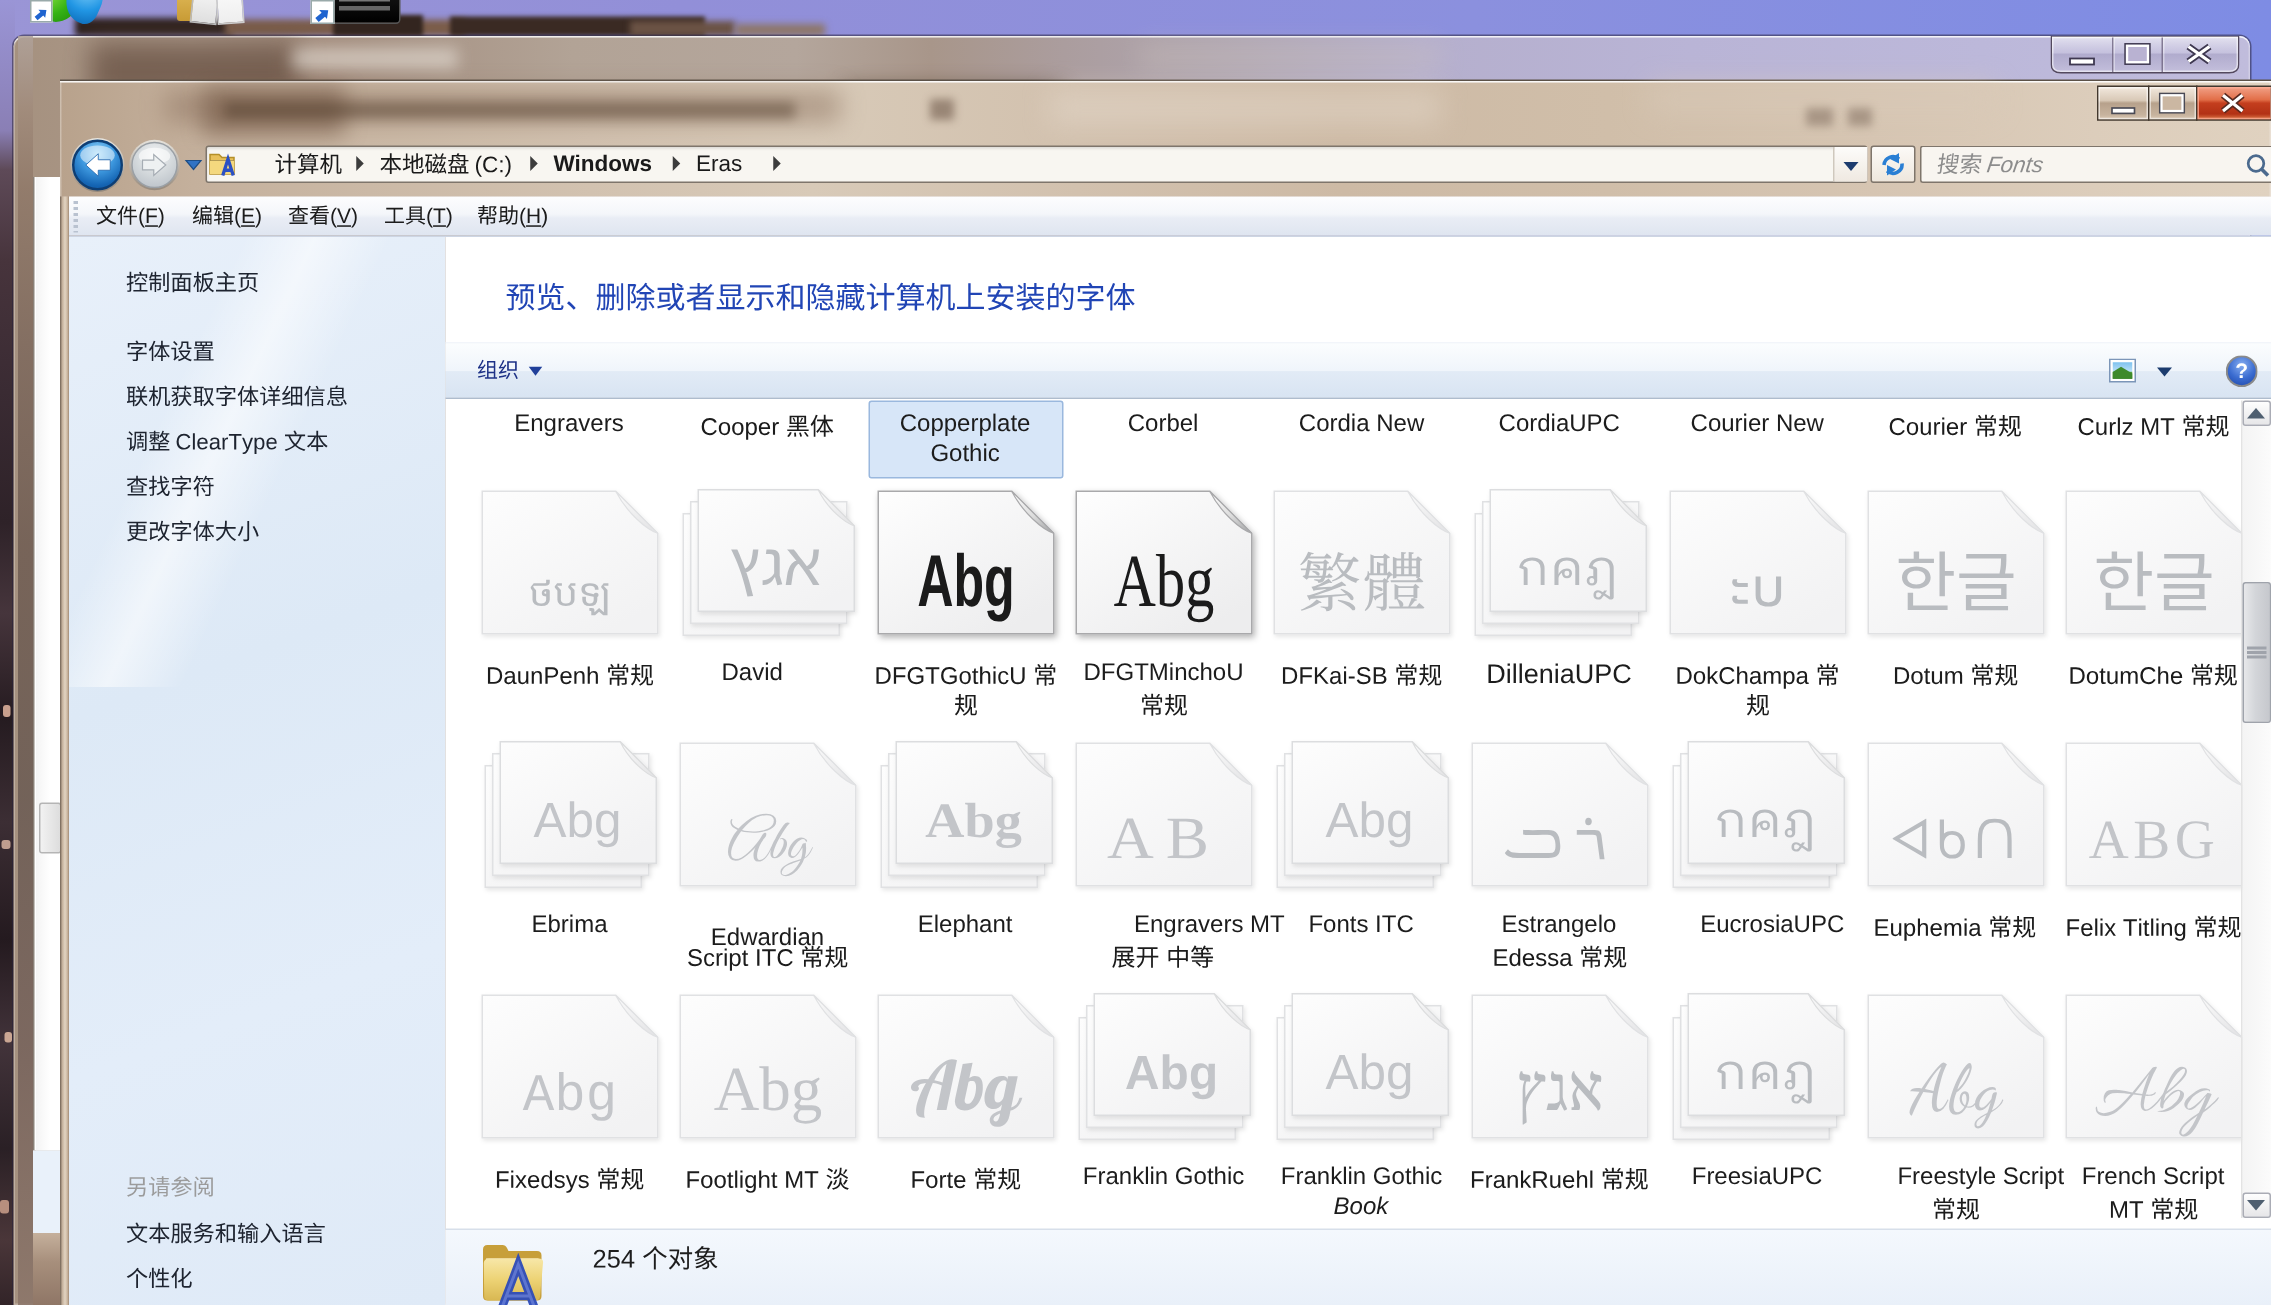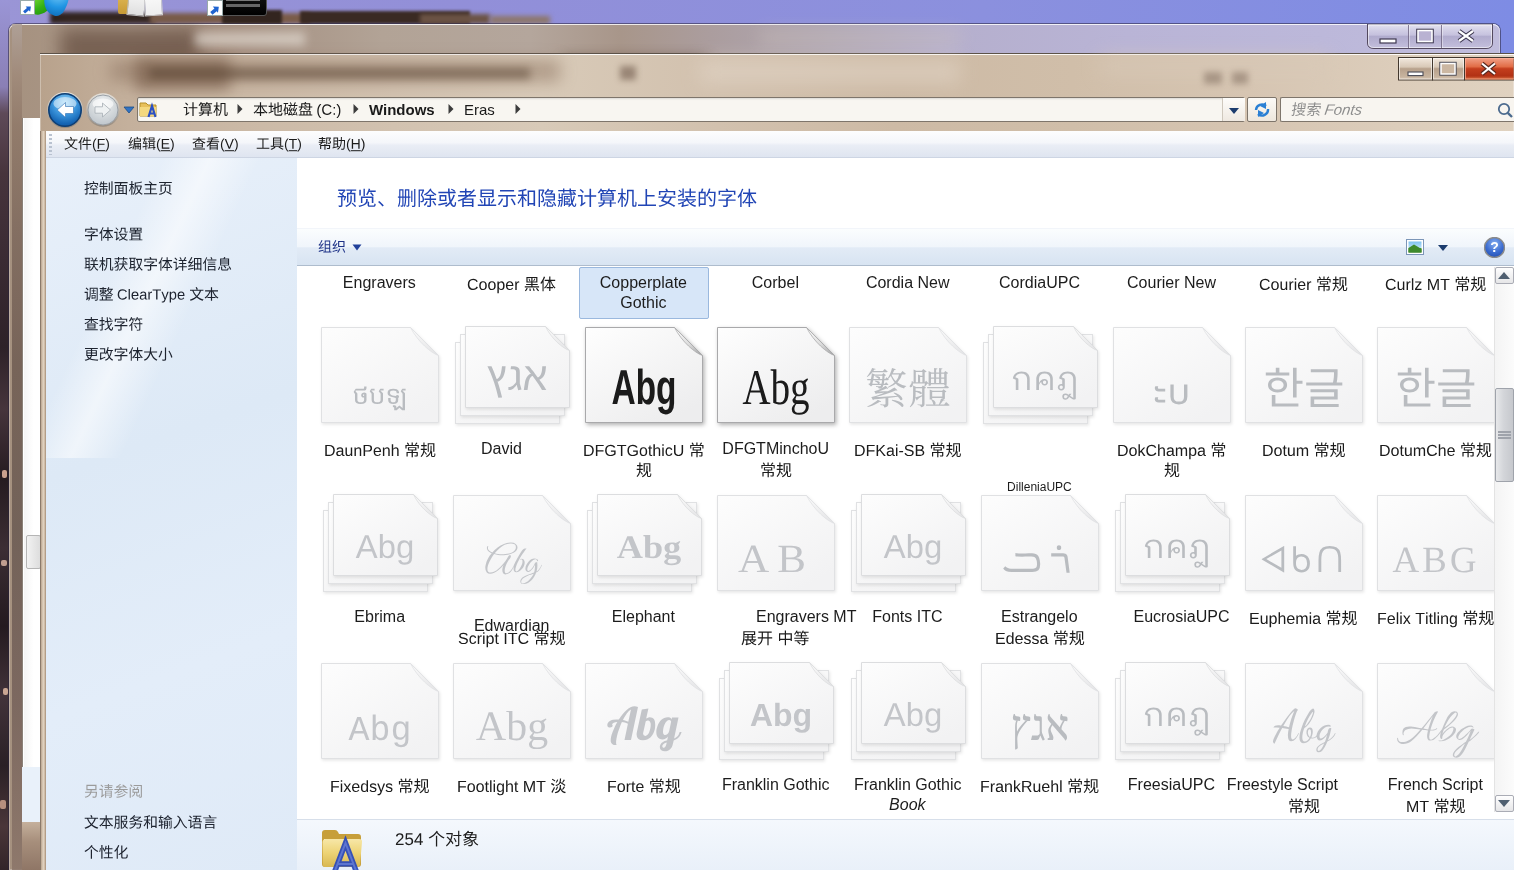--- a/index.html
+++ b/index.html
@@ -374,21 +374,21 @@
       </g>
       <g filter="url(#shL)">
         <rect x="5.5" y="8.5" width="104" height="81" fill="url(#pgL)" stroke="#e0e1e3"></rect>
       </g>
       <g filter="url(#shL)">
         <path d="M10.5 0.5 L90.5 0.5 L114.5 24.5 L114.5 81.5 L10.5 81.5 Z" fill="url(#pgL)" stroke="#dcddDF"></path>
       </g>
       <path d="M90.5 0.5 L114.5 24.5 C108 22.5 96.5 13 90.5 0.5 Z" fill="url(#fldL)" stroke="#dcddde" stroke-width="0.8"></path>
       <path d="M32.8 53.7 29.9 52.5Q30 51 30.7 49.7Q31.3 48.5 32.5 47.5Q33.6 46.6 35.2 46.1Q36.7 45.6 38.6 45.6Q40.5 45.6 42 46.1Q43.5 46.6 44.5 47.5Q45.6 48.5 46.1 49.8Q46.7 51.1 46.7 52.7V64H44.1V53.1Q44.1 50.4 42.5 49Q40.9 47.6 38.3 47.6Q36.1 47.6 34.5 48.6Q32.8 49.6 32.3 51.3L34.1 52Q34.7 52.3 35.1 52.6Q35.4 53 35.4 53.8V64H32.8Z M53.3 52.6Q53.3 51 53.9 49.7Q54.5 48.4 55.5 47.5Q56.6 46.6 58.1 46.1Q59.7 45.6 61.6 45.6Q63.5 45.6 65 46.1Q66.6 46.6 67.6 47.5Q68.7 48.4 69.2 49.7Q69.8 51 69.8 52.6V64H67.2V53Q67.2 50.4 65.7 49Q64.2 47.6 61.6 47.6Q58.9 47.6 57.4 49Q56 50.4 56 53V56.9H56.1Q56.4 56.1 56.9 55.4Q57.4 54.7 58.1 54.2Q58.8 53.6 59.7 53.3Q60.6 53 61.6 53Q63.2 53 64.1 53.9Q65 54.8 65 56.2Q65 57.7 64.1 58.6Q63.2 59.5 61.6 59.5Q60.1 59.5 59.2 58.6Q58.3 57.7 58.3 56.2V55.9L58.3 55.9Q57.2 56.6 56.6 57.7Q56 58.7 56 59.9V64H53.3ZM61.6 58Q62.3 58 62.8 57.5Q63.2 57.1 63.2 56.2Q63.2 55.4 62.8 54.9Q62.3 54.5 61.6 54.5Q60.8 54.5 60.4 54.9Q60 55.4 60 56.2Q60 57.1 60.4 57.5Q60.8 58 61.6 58Z M82.3 73.7Q81 73.7 80.1 72.9Q79.3 72.1 79.3 70.6Q79.3 69.1 80.1 68.3Q81 67.5 82.3 67.5Q83.3 67.5 84 67.8Q84.7 68.2 85.7 68.8L86.4 67.7H88.4L87 69.7L90.1 71.7H90.3L90.2 67.7V53.1Q90.2 50.4 88.7 49Q87.2 47.6 84.6 47.6Q82.5 47.6 80.8 48.6Q79.2 49.5 78.7 51.3L80.4 52Q81 52.2 81.4 52.6Q81.8 52.9 81.8 53.8V61.2Q81.8 62.7 80.8 63.5Q79.9 64.4 78.3 64.4Q76.7 64.4 75.8 63.5Q74.8 62.7 74.8 61.2Q74.8 59.7 75.8 58.9Q76.7 58 78.3 58Q78.5 58 78.7 58Q78.9 58 79.2 58.1V53.7L76.2 52.5Q76.3 51 77 49.7Q77.6 48.5 78.7 47.5Q79.9 46.6 81.4 46.1Q82.9 45.6 84.7 45.6Q86.6 45.6 88.1 46.1Q89.6 46.6 90.6 47.5Q91.7 48.5 92.2 49.8Q92.8 51.1 92.8 52.7V72.2Q92.8 72.7 92.4 73.2Q92 73.6 91.4 73.6H90.1L86.2 71Q85.7 71.7 85.3 72.2Q84.9 72.7 84.5 73.1Q84.1 73.4 83.6 73.6Q83.1 73.7 82.3 73.7ZM82.4 72.3Q82.8 72.3 83 72.2Q83.3 72.1 83.5 71.9Q83.8 71.7 84.1 71.3Q84.3 70.9 84.8 70.2L84.8 70.1Q83.9 69.4 83.4 69.2Q82.9 68.9 82.4 68.9Q81.9 68.9 81.5 69.2Q81.1 69.5 81.1 70.1V71.1Q81.1 71.7 81.5 72Q81.9 72.3 82.4 72.3ZM78.2 62.9Q79 62.9 79.4 62.5Q79.8 62 79.8 61.2Q79.8 60.4 79.4 59.9Q79 59.4 78.2 59.4Q77.4 59.4 77 59.9Q76.6 60.4 76.6 61.2Q76.6 62 77 62.5Q77.4 62.9 78.2 62.9Z" fill="#b9bcc0"></path>
     </svg>
-    <div class="abs" style="left:986.4px;top:441.4px;width:106px;text-align:center;font-size:12px;line-height:16px;color:#1c1c1c;white-space:nowrap;margin-top:38px;">DilleniaUPC</div>
+    <div class="abs" style="left:986.4px;top:441.4px;width:106px;text-align:center;font-size:18px;line-height:16px;color:#1c1c1c;white-space:nowrap;">DilleniaUPC</div>
     <svg class="abs" style="left:1112.5px;top:327px;overflow:visible" width="118" height="96">
       <g filter="url(#shL)">
         <path d="M0.5 0.5 L89.5 0.5 L117.5 28.5 L117.5 95.5 L0.5 95.5 Z" fill="url(#pgL)" stroke="#e0e1e3"></path>
       </g>
       <path d="M89.5 0.5 L117.5 28.5 C110 26 97 15 89.5 0.5 Z" fill="url(#fldL)" stroke="#e0e1e3" stroke-width="0.8"></path>
       <path d="M46 64.4Q43.7 64.4 42.7 63.4Q41.8 62.4 41.8 61.3Q41.8 60.9 41.9 60.5Q41.9 60.1 42.1 59.8Q42.2 59.4 42.4 59.2H45.3Q45.1 59.4 45 59.8Q44.9 60.2 44.9 60.5Q44.9 61 45.2 61.4Q45.5 61.7 46.2 61.7H52.2V64.4ZM46 75.5Q43.7 75.5 42.7 74.5Q41.8 73.5 41.8 72.4Q41.8 72 41.9 71.6Q41.9 71.2 42.1 70.9Q42.2 70.5 42.4 70.2H45.3Q45.1 70.5 45 70.9Q44.9 71.2 44.9 71.6Q44.9 72.1 45.2 72.4Q45.5 72.8 46.2 72.8H52.2V75.5Z M65.9 77.4Q61.4 77.4 59.4 75.3Q57.4 73.2 57.4 69.6V57.4H60.7V69.9Q60.7 72.1 61.9 73.4Q63.1 74.6 65.9 74.6Q68.7 74.6 69.8 73.4Q71 72.1 71 69.9V57.4H74.4V69.6Q74.4 73.2 72.4 75.3Q70.4 77.4 65.9 77.4Z" fill="#b9bcc0"></path>
     </svg>
     <svg style="position:absolute;left:1116.8px;top:438.1px;overflow:visible" width="125" height="23">
       <path d="M10.8 12.3Q10.8 14 10.1 15.3Q9.5 16.6 8.2 17.2Q7 17.9 5.4 17.9H1.3V6.9H5Q7.8 6.9 9.3 8.3Q10.8 9.7 10.8 12.3ZM9.3 12.3Q9.3 10.3 8.2 9.2Q7 8.1 4.9 8.1H2.8V16.7H5.3Q6.5 16.7 7.4 16.2Q8.3 15.7 8.8 14.7Q9.3 13.7 9.3 12.3Z M19.8 13.7Q19.8 15.9 18.8 17Q17.8 18.1 16 18.1Q14.1 18.1 13.2 16.9Q12.2 15.8 12.2 13.7Q12.2 9.3 16 9.3Q18 9.3 18.9 10.4Q19.8 11.4 19.8 13.7ZM18.3 13.7Q18.3 11.9 17.8 11.1Q17.3 10.3 16 10.3Q14.8 10.3 14.3 11.2Q13.7 12 13.7 13.7Q13.7 15.4 14.2 16.2Q14.8 17 16 17Q17.2 17 17.8 16.2Q18.3 15.4 18.3 13.7Z M26.8 17.9 24 14.1 22.9 14.9V17.9H21.5V6.3H22.9V13.6L26.6 9.5H28.3L24.9 13.1L28.5 17.9Z M34.6 8Q32.8 8 31.8 9.1Q30.8 10.3 30.8 12.4Q30.8 14.4 31.8 15.6Q32.9 16.8 34.7 16.8Q37 16.8 38.2 14.6L39.4 15.2Q38.7 16.6 37.5 17.3Q36.3 18.1 34.6 18.1Q33 18.1 31.8 17.4Q30.5 16.7 29.9 15.4Q29.3 14.1 29.3 12.4Q29.3 9.7 30.7 8.2Q32.1 6.7 34.6 6.7Q36.4 6.7 37.6 7.4Q38.7 8.1 39.3 9.5L37.9 9.9Q37.5 9 36.7 8.5Q35.8 8 34.6 8Z M42.5 10.9Q42.9 10.1 43.6 9.7Q44.2 9.3 45.2 9.3Q46.6 9.3 47.2 10Q47.9 10.7 47.9 12.3V17.9H46.5V12.6Q46.5 11.7 46.3 11.2Q46.1 10.8 45.8 10.6Q45.4 10.4 44.7 10.4Q43.7 10.4 43.1 11.1Q42.5 11.8 42.5 12.9V17.9H41.1V6.3H42.5V9.3Q42.5 9.8 42.5 10.3Q42.5 10.8 42.5 10.9Z M52.1 18.1Q50.9 18.1 50.2 17.4Q49.6 16.7 49.6 15.6Q49.6 14.2 50.4 13.5Q51.3 12.8 53.2 12.8L55.1 12.8V12.3Q55.1 11.3 54.7 10.8Q54.3 10.4 53.3 10.4Q52.4 10.4 51.9 10.7Q51.5 11 51.4 11.7L50 11.6Q50.3 9.3 53.4 9.3Q54.9 9.3 55.8 10Q56.6 10.8 56.6 12.2V15.8Q56.6 16.4 56.7 16.7Q56.9 17.1 57.3 17.1Q57.5 17.1 57.8 17V17.9Q57.3 18 56.7 18Q55.9 18 55.6 17.6Q55.2 17.2 55.2 16.3H55.1Q54.6 17.3 53.9 17.7Q53.2 18.1 52.1 18.1ZM52.5 17Q53.2 17 53.8 16.7Q54.4 16.3 54.8 15.7Q55.1 15.1 55.1 14.4V13.7L53.6 13.8Q52.6 13.8 52.1 14Q51.6 14.2 51.3 14.6Q51 15 51 15.6Q51 16.3 51.4 16.6Q51.8 17 52.5 17Z M63.8 17.9V12.6Q63.8 11.3 63.5 10.9Q63.1 10.4 62.3 10.4Q61.4 10.4 60.8 11.1Q60.3 11.8 60.3 13V17.9H58.9V11.3Q58.9 9.8 58.9 9.5H60.2Q60.2 9.5 60.2 9.7Q60.2 9.8 60.2 10.1Q60.2 10.3 60.3 10.9H60.3Q60.7 10 61.3 9.7Q61.9 9.3 62.8 9.3Q63.7 9.3 64.3 9.7Q64.8 10.1 65 10.9H65.1Q65.5 10.1 66.1 9.7Q66.8 9.3 67.6 9.3Q68.9 9.3 69.5 10Q70.1 10.7 70.1 12.3V17.9H68.7V12.6Q68.7 11.3 68.4 10.9Q68 10.4 67.1 10.4Q66.2 10.4 65.7 11.1Q65.2 11.8 65.2 13V17.9Z M79.4 13.7Q79.4 18.1 76.2 18.1Q74.3 18.1 73.6 16.6H73.6Q73.6 16.7 73.6 17.9V21.2H72.2V11.2Q72.2 9.9 72.2 9.5H73.5Q73.5 9.5 73.5 9.7Q73.6 9.9 73.6 10.3Q73.6 10.7 73.6 10.8H73.6Q74 10 74.6 9.7Q75.2 9.3 76.2 9.3Q77.8 9.3 78.6 10.4Q79.4 11.4 79.4 13.7ZM77.9 13.7Q77.9 11.9 77.4 11.2Q76.9 10.4 75.9 10.4Q75.1 10.4 74.6 10.8Q74.1 11.1 73.9 11.9Q73.6 12.6 73.6 13.8Q73.6 15.5 74.1 16.2Q74.7 17 75.9 17Q76.9 17 77.4 16.3Q77.9 15.5 77.9 13.7Z M83.3 18.1Q82 18.1 81.4 17.4Q80.7 16.7 80.7 15.6Q80.7 14.2 81.6 13.5Q82.4 12.8 84.4 12.8L86.3 12.8V12.3Q86.3 11.3 85.8 10.8Q85.4 10.4 84.4 10.4Q83.5 10.4 83.1 10.7Q82.6 11 82.6 11.7L81.1 11.6Q81.4 9.3 84.5 9.3Q86.1 9.3 86.9 10Q87.7 10.8 87.7 12.2V15.8Q87.7 16.4 87.8 16.7Q88 17.1 88.5 17.1Q88.7 17.1 88.9 17V17.9Q88.4 18 87.8 18Q87.1 18 86.7 17.6Q86.4 17.2 86.3 16.3H86.3Q85.7 17.3 85 17.7Q84.3 18.1 83.3 18.1ZM83.6 17Q84.4 17 85 16.7Q85.6 16.3 85.9 15.7Q86.3 15.1 86.3 14.4V13.7L84.7 13.8Q83.7 13.8 83.2 14Q82.7 14.2 82.4 14.6Q82.2 15 82.2 15.6Q82.2 16.3 82.5 16.6Q82.9 17 83.6 17Z M98.4 10.1H104.4V11.6H98.4ZM95.8 13.9V18.5H97V15H101V19.2H102.2V15H105.9V17.2C105.9 17.4 105.9 17.5 105.6 17.5C105.3 17.5 104.5 17.5 103.5 17.5C103.7 17.8 103.9 18.2 104 18.5C105.2 18.5 106 18.5 106.5 18.4C107 18.2 107.1 17.9 107.1 17.2V13.9H102.2V12.5H105.7V9.2H97.2V12.5H101V13.9ZM96.1 5.1C96.5 5.6 97.1 6.4 97.3 7H94.8V10.4H95.9V8H106.9V10.4H108.1V7H102.1V4.5H100.9V7H97.5L98.5 6.5C98.2 6 97.7 5.2 97.2 4.6ZM105.6 4.6C105.3 5.2 104.7 6 104.2 6.6L105.2 7C105.7 6.5 106.3 5.7 106.8 5Z" fill="#1c1c1c"></path>
     </svg>
@@ -607,21 +607,21 @@
       <path d="M32.8 53.7 29.9 52.5Q30 51 30.7 49.7Q31.3 48.5 32.5 47.5Q33.6 46.6 35.2 46.1Q36.7 45.6 38.6 45.6Q40.5 45.6 42 46.1Q43.5 46.6 44.5 47.5Q45.6 48.5 46.1 49.8Q46.7 51.1 46.7 52.7V64H44.1V53.1Q44.1 50.4 42.5 49Q40.9 47.6 38.3 47.6Q36.1 47.6 34.5 48.6Q32.8 49.6 32.3 51.3L34.1 52Q34.7 52.3 35.1 52.6Q35.4 53 35.4 53.8V64H32.8Z M53.3 52.6Q53.3 51 53.9 49.7Q54.5 48.4 55.5 47.5Q56.6 46.6 58.1 46.1Q59.7 45.6 61.6 45.6Q63.5 45.6 65 46.1Q66.6 46.6 67.6 47.5Q68.7 48.4 69.2 49.7Q69.8 51 69.8 52.6V64H67.2V53Q67.2 50.4 65.7 49Q64.2 47.6 61.6 47.6Q58.9 47.6 57.4 49Q56 50.4 56 53V56.9H56.1Q56.4 56.1 56.9 55.4Q57.4 54.7 58.1 54.2Q58.8 53.6 59.7 53.3Q60.6 53 61.6 53Q63.2 53 64.1 53.9Q65 54.8 65 56.2Q65 57.7 64.1 58.6Q63.2 59.5 61.6 59.5Q60.1 59.5 59.2 58.6Q58.3 57.7 58.3 56.2V55.9L58.3 55.9Q57.2 56.6 56.6 57.7Q56 58.7 56 59.9V64H53.3ZM61.6 58Q62.3 58 62.8 57.5Q63.2 57.1 63.2 56.2Q63.2 55.4 62.8 54.9Q62.3 54.5 61.6 54.5Q60.8 54.5 60.4 54.9Q60 55.4 60 56.2Q60 57.1 60.4 57.5Q60.8 58 61.6 58Z M82.3 73.7Q81 73.7 80.1 72.9Q79.3 72.1 79.3 70.6Q79.3 69.1 80.1 68.3Q81 67.5 82.3 67.5Q83.3 67.5 84 67.8Q84.7 68.2 85.7 68.8L86.4 67.7H88.4L87 69.7L90.1 71.7H90.3L90.2 67.7V53.1Q90.2 50.4 88.7 49Q87.2 47.6 84.6 47.6Q82.5 47.6 80.8 48.6Q79.2 49.5 78.7 51.3L80.4 52Q81 52.2 81.4 52.6Q81.8 52.9 81.8 53.8V61.2Q81.8 62.7 80.8 63.5Q79.9 64.4 78.3 64.4Q76.7 64.4 75.8 63.5Q74.8 62.7 74.8 61.2Q74.8 59.7 75.8 58.9Q76.7 58 78.3 58Q78.5 58 78.7 58Q78.9 58 79.2 58.1V53.7L76.2 52.5Q76.3 51 77 49.7Q77.6 48.5 78.7 47.5Q79.9 46.6 81.4 46.1Q82.9 45.6 84.7 45.6Q86.6 45.6 88.1 46.1Q89.6 46.6 90.6 47.5Q91.7 48.5 92.2 49.8Q92.8 51.1 92.8 52.7V72.2Q92.8 72.7 92.4 73.2Q92 73.6 91.4 73.6H90.1L86.2 71Q85.7 71.7 85.3 72.2Q84.9 72.7 84.5 73.1Q84.1 73.4 83.6 73.6Q83.1 73.7 82.3 73.7ZM82.4 72.3Q82.8 72.3 83 72.2Q83.3 72.1 83.5 71.9Q83.8 71.7 84.1 71.3Q84.3 70.9 84.8 70.2L84.8 70.1Q83.9 69.4 83.4 69.2Q82.9 68.9 82.4 68.9Q81.9 68.9 81.5 69.2Q81.1 69.5 81.1 70.1V71.1Q81.1 71.7 81.5 72Q81.9 72.3 82.4 72.3ZM78.2 62.9Q79 62.9 79.4 62.5Q79.8 62 79.8 61.2Q79.8 60.4 79.4 59.9Q79 59.4 78.2 59.4Q77.4 59.4 77 59.9Q76.6 60.4 76.6 61.2Q76.6 62 77 62.5Q77.4 62.9 78.2 62.9Z" fill="#b9bcc0"></path>
     </svg>
     <div class="abs" style="left:1117.9px;top:777.4px;width:107px;text-align:center;font-size:16px;line-height:16px;color:#1c1c1c;white-space:nowrap;">FreesiaUPC</div>
     <svg class="abs" style="left:1244.5px;top:663px;overflow:visible" width="118" height="96">
       <g filter="url(#shL)">
         <path d="M0.5 0.5 L89.5 0.5 L117.5 28.5 L117.5 95.5 L0.5 95.5 Z" fill="url(#pgL)" stroke="#e0e1e3"></path>
       </g>
       <path d="M89.5 0.5 L117.5 28.5 C110 26 97 15 89.5 0.5 Z" fill="url(#fldL)" stroke="#e0e1e3" stroke-width="0.8"></path>
       <path d="M29.5 80.8Q28.5 80.3 28.3 79.6Q28 79 28 78.5Q28 77.3 28.9 75.2Q29.8 73.1 31.3 70.4Q32.8 67.7 34.7 64.8Q33.1 64.6 31.9 64.6Q30.8 64.5 29.9 64.5H28.4Q28.9 63.3 30.1 62.8Q31.3 62.3 33 62.3Q33.7 62.3 34.5 62.3Q35.3 62.4 36.1 62.6Q38.4 59.2 40.7 56Q43.1 52.8 45.1 50.3Q47.2 47.8 48.5 46.6Q49.8 45.3 50.7 45.3Q51.1 45.3 51.7 45.7Q52.3 46.1 53 46.7Q52.6 47.1 51.9 48.6Q51.2 50.1 50.4 52.4Q49.6 54.7 48.9 57.4Q48.2 60.1 47.5 63Q46.9 65.8 46.5 68.4Q46.1 70.9 46.1 72.9Q46.1 74.5 46.5 75.5Q46.9 76.4 47.8 76.4Q48.9 76.4 50.4 74.8Q51.8 73.2 53.5 69.9L54 70.3Q52.6 73.8 50.6 76.1Q48.5 78.3 46.3 78.3Q44.5 78.3 43.7 76.7Q42.9 75.1 42.9 72.4Q42.9 71 43.1 69.3Q43.3 67.7 43.7 65.9Q41.7 65.6 40.1 65.4Q38.5 65.2 37.2 65Q35.1 68.8 33.1 72.9Q31.2 76.9 29.5 80.8ZM44 64.3Q44.6 61.4 45.5 58.5Q46.4 55.5 47.4 52.8Q48.4 50.1 49.3 48.1Q47.9 48.9 46.1 51.1Q44.3 53.2 42.3 56.3Q40.4 59.3 38.3 63Q39.8 63.3 41.3 63.6Q42.7 64 44 64.3Z M58.9 80.2Q56.6 80.2 55.5 78.7Q54.4 77.2 54.4 74.7Q54.4 72.5 55.1 69.5Q55.9 66.5 57.1 63.2Q58.3 59.9 59.8 56.8Q61.4 53.7 62.9 51.2Q64.4 48.6 65.8 47.1Q67.2 45.6 68 45.6Q68.8 45.6 69.1 46.5Q69.5 47.4 69.5 48.4Q69.5 49.6 68.9 51.3Q68.4 53.1 67.4 55.1Q66.5 57.1 65.2 59Q63.9 61 62.4 62.6Q61 64.2 59.4 65.1Q59.2 65.6 58.6 67.1Q58.1 68.6 57.7 70.6Q57.3 72.6 57.3 74.4Q57.3 76.2 57.9 77.4Q58.4 78.5 59.7 78.5Q61 78.5 62.4 77.5Q63.7 76.5 64.6 74.8Q62.9 74 62.1 72.4Q61.4 70.8 61.4 69.2Q61.4 67.1 62.5 65.8Q63.6 64.5 65 64.5Q66.3 64.5 67.1 65.5Q67.8 66.6 67.8 68.6Q67.8 70 67.4 71.5Q67 73.1 66.3 74.5Q66.5 74.6 66.8 74.6Q67.1 74.7 67.4 74.7Q69 74.7 70.1 73.9Q71.1 73.1 71.8 72Q72.6 70.9 73.1 69.9L73.6 70.4Q72.4 73.5 70.7 74.5Q69 75.5 67.3 75.5Q66.9 75.5 66.6 75.4Q66.2 75.4 65.9 75.3Q64.7 77.4 63 78.8Q61.2 80.2 58.9 80.2ZM65 74Q65.5 73 65.8 71.8Q66 70.7 66 69.5Q66 68 65.6 67.1Q65.2 66.2 64.6 66.2Q63.9 66.2 63.4 67.1Q62.9 68 62.9 69.4Q62.9 70.6 63.4 71.9Q63.9 73.2 65 74ZM59.9 63.4Q61.1 62.4 62.3 60.9Q63.5 59.4 64.5 57.8Q65.5 56.1 66.3 54.4Q67.1 52.8 67.5 51.5Q68 50.2 68 49.5Q68 49.3 67.9 49.2Q67.9 49.1 67.8 49.1Q67.4 49.1 66.4 50.4Q65.4 51.7 64.2 53.7Q63 55.8 61.8 58.4Q60.6 60.9 59.9 63.4Z M73.8 89.3Q72.8 89.3 72 88.7Q71.3 88.1 71.3 86.8Q71.3 85.4 72.1 84.3Q72.9 83.2 74.2 82.3Q75.4 81.3 77 80.5Q78.5 79.7 79.8 79Q80.5 77.5 81 75.7Q81.5 73.9 82.1 71.8Q80.4 74.2 78.6 75.8Q76.8 77.4 74.9 77.4Q73.3 77.4 72.5 76.2Q71.6 75 71.6 73.1Q71.6 70.8 72.7 68.8Q73.8 66.7 75.7 65.1Q77.5 63.5 79.5 62.6Q81.5 61.7 83.3 61.7Q84.5 61.7 85.1 62.1Q85.6 62.6 85.6 63.1Q85.6 63.5 85.4 63.8Q85.2 64 85.1 64Q84.9 63.7 84.5 63.5Q84 63.4 83.4 63.4Q81.6 63.4 80 64.4Q78.4 65.4 77.2 67Q76 68.6 75.2 70.2Q74.5 71.9 74.5 73.3Q74.5 74.4 74.9 75Q75.3 75.5 76 75.5Q77.3 75.5 79.1 73.8Q80.9 72.1 82.6 69.7Q82.7 69.1 82.8 68.6Q82.9 68.1 83.1 67.4Q83.2 66.7 83.7 65.9Q84.2 65.1 85.3 65.1Q85.6 65.1 85.8 65.1Q86 65.2 86.3 65.3Q86.3 66 85.8 67.8Q85.4 69.7 84.7 72.2Q83.9 74.7 82.9 77.3Q84.3 76.6 85.7 75.5Q87.1 74.4 88.2 73Q89.4 71.5 90 69.9L90.6 70.3Q90 72.3 88.5 73.9Q87 75.5 85.4 76.7Q83.8 77.9 82.4 78.6Q81.2 81.5 79.8 84Q78.4 86.4 77 87.9Q75.5 89.3 73.8 89.3ZM73.7 87.9Q74.6 87.9 76.1 86.2Q77.6 84.4 79.3 80.2Q77.6 81.1 76.1 82Q74.6 83 73.6 84Q72.6 85.1 72.6 86.4Q72.6 87.1 72.9 87.5Q73.2 87.9 73.7 87.9Z" fill="#c3c5c9"></path>
     </svg>
-    <div class="abs" style="left:1207px;top:777.4px;width:131px;text-align:right;font-size:16px;line-height:16px;color:#1c1c1c;white-space:nowrap;">Freestyle Script</div>
+    <div class="abs" style="left:1255px;top:777.4px;width:131px;text-align:center;font-size:16px;line-height:16px;color:#1c1c1c;white-space:nowrap;">Freestyle Script</div>
     <svg style="position:absolute;left:1287.5px;top:794.1px;overflow:visible" width="48" height="23">
       <path d="M5 10.1H11.1V11.6H5ZM2.4 13.9V18.5H3.6V15H7.6V19.2H8.8V15H12.5V17.2C12.5 17.4 12.5 17.5 12.2 17.5C12 17.5 11.1 17.5 10.2 17.5C10.3 17.8 10.5 18.2 10.6 18.5C11.8 18.5 12.6 18.5 13.1 18.4C13.6 18.2 13.8 17.9 13.8 17.2V13.9H8.8V12.5H12.3V9.2H3.9V12.5H7.6V13.9ZM2.7 5.1C3.2 5.6 3.7 6.4 4 7H1.4V10.4H2.5V8H13.6V10.4H14.7V7H8.7V4.5H7.5V7H4.1L5.1 6.5C4.8 6 4.3 5.2 3.8 4.6ZM12.2 4.6C11.9 5.2 11.3 6 10.8 6.6L11.8 7C12.3 6.5 12.9 5.7 13.5 5Z M23.6 5.3V13.8H24.8V6.3H29.2V13.8H30.4V5.3ZM19.3 4.6V7.1H17V8.3H19.3V9.8L19.3 10.8H16.7V12H19.3C19.1 14.2 18.5 16.6 16.6 18.2C16.9 18.4 17.3 18.8 17.4 19C19 17.7 19.7 15.9 20.1 14.1C20.8 15 21.7 16.2 22.1 16.8L23 16C22.6 15.5 21 13.5 20.3 12.9L20.4 12H22.8V10.8H20.4L20.5 9.8V8.3H22.7V7.1H20.5V4.6ZM26.4 7.7V10.8C26.4 13.2 25.9 16.3 21.9 18.3C22.1 18.5 22.5 18.9 22.6 19.2C25.1 17.9 26.4 16.2 27 14.4V17.5C27 18.6 27.4 18.9 28.4 18.9H29.7C31 18.9 31.2 18.2 31.3 15.7C31.1 15.7 30.7 15.5 30.4 15.3C30.3 17.5 30.2 17.9 29.7 17.9H28.6C28.2 17.9 28 17.8 28 17.4V13.3H27.3C27.5 12.4 27.6 11.6 27.6 10.8V7.7Z" fill="#1c1c1c"></path>
     </svg>
     <svg class="abs" style="left:1376.5px;top:663px;overflow:visible" width="118" height="96">
       <g filter="url(#shL)">
         <path d="M0.5 0.5 L89.5 0.5 L117.5 28.5 L117.5 95.5 L0.5 95.5 Z" fill="url(#pgL)" stroke="#e0e1e3"></path>
       </g>
       <path d="M89.5 0.5 L117.5 28.5 C110 26 97 15 89.5 0.5 Z" fill="url(#fldL)" stroke="#e0e1e3" stroke-width="0.8"></path>
       <path d="M26.4 81Q24.8 81 23.3 80.5Q21.9 79.9 21 78.8Q20.1 77.6 20.1 75.8Q20.1 75.4 20.3 75.1Q20.5 74.7 20.7 74.7Q21.1 74.7 21.1 75.8Q21.1 77.5 22.5 78.4Q23.6 79.1 25.4 79.1Q27.3 79.1 29.3 78.4Q31.4 77.8 33.2 76.5Q35.3 75.1 38 72.4Q40.7 69.7 43.5 66.4Q41.2 66.2 39 65.9Q36.7 65.6 34.4 65.6Q32.8 65.6 31.3 65.9Q29.8 66.2 28.5 67.1Q27.3 68 26.6 69.7Q26.6 69.8 26.5 70.1Q26.5 70.3 26.5 70.6Q26.5 71 26.7 71.4Q26.8 71.7 26.8 71.8Q26.8 72.2 26.4 72.2Q26.1 72.2 25.9 71.9Q25.4 71 25.4 69.7Q25.4 67.1 26.3 65.8Q27.3 64.4 28.9 63.9Q30.4 63.5 32.3 63.5Q33.1 63.5 34 63.5Q34.9 63.6 35.7 63.7Q37.8 63.9 40.1 64.4Q42.3 64.8 44.6 65.3Q47.1 62.4 49.5 59.4Q51.9 56.4 54.1 53.7Q56.2 51.1 57.7 49.2Q57.7 49 57.8 49Q57.9 48.9 58 48.9Q58.5 48.6 59.3 48.4Q60.2 48.2 60.4 48.2Q60.9 48.2 60.9 48.7Q60.9 48.8 60.7 49.2Q58.3 53.3 56.6 57.6Q54.9 61.8 53.6 66.3L53.5 66.7Q53.8 66.7 54.1 66.7Q54.4 66.7 54.6 66.7Q56.7 66.9 58.1 66.3Q59.2 65.9 59.6 65.2Q59.7 65 59.8 65Q60.1 65 60.2 65.3Q60.2 65.5 60.1 65.8Q59.6 66.7 58.2 67.1Q57.5 67.4 56.5 67.5Q55.5 67.6 54.4 67.6H54.2L53.6 67.5H53.3Q52.6 70.2 52.3 73Q52.2 73.3 52.2 73.5Q52.2 73.7 52.2 73.9Q52.2 76.7 53.7 76.7Q54.7 76.7 56 75.8Q57.3 74.9 58.7 73.7Q60.1 72.4 61.2 71.2Q62.3 70 62.8 69.3Q62.9 69.2 63.1 69.2Q63.6 69.2 63.4 69.7Q63.3 69.8 62.6 70.8Q61.8 71.8 60.6 73.2Q59.3 74.6 57.7 75.9Q56.3 77 55 77.3Q53.7 77.6 53 77.6Q51.7 77.6 50.9 76.4Q50.1 75.1 50.1 73.2Q50.1 71.8 50.4 70.3Q50.6 68.8 51 67.4Q49.6 67.2 48.2 67Q46.8 66.9 45.3 66.7Q42.4 70.2 39.6 73.2Q36.7 76.3 34.2 78.2Q32.4 79.5 30.4 80.2Q28.4 81 26.4 81ZM51.2 66.4Q52.1 63.1 53.3 59.7Q54.4 56.3 55.6 53.5L55.8 53Q53.8 55.8 51.3 59.1Q48.8 62.4 46.3 65.6Q47.5 65.8 48.8 66Q50 66.2 51.2 66.4Z M64 78.3Q63.6 78.3 62.9 78.2Q62.3 78.2 61.8 78Q61.3 77.9 61.3 77.8Q61.3 77.7 61.8 77.6Q62.2 77.5 63.4 77.5Q64.6 77.5 66 76.9Q67.4 76.3 68.7 75.5Q70 74.7 70.9 74.1Q72.3 73 73.9 71.4Q75.4 69.7 76 67.7Q76.1 67.4 76.3 66.8Q76.4 66.2 76.4 65.7Q76.4 65.1 76.2 64.8Q76 64.4 75.5 64.4Q74.6 64.4 73.5 65Q72.5 65.5 71.6 66.2Q70.6 66.9 69.9 67.5Q69.4 67.9 68.6 68.8Q67.7 69.7 66.9 70.7Q66.2 71.8 65.7 72.8Q65.2 73.8 65.3 74.6Q65.4 74.8 65.2 75.4Q65 76 64.5 76Q64 76 63.5 75.2Q63.1 74.8 63.1 73.6Q63.1 72.5 63.4 71.2Q63.6 69.9 63.8 69.1Q63.3 69.7 63 70.3Q62.6 71 61.5 72.2Q61.3 72.4 61.1 72.4Q60.7 72.4 60.7 72Q60.7 71.7 60.9 71.5Q62.6 69.3 63.8 67.8Q65 66.2 65.3 65.5Q65.7 64.5 66.3 62.9Q67 61.4 67.8 59.6Q68.6 57.8 69.5 56Q70.3 54.3 71.1 53.1Q71.9 52 72.8 50.9Q73.8 49.7 75 49Q76.2 48.2 77.6 48.2Q78.1 48.2 78.7 48.4Q78.8 48.4 79 48.5L79.4 48.6Q79.5 48.7 79.6 48.7Q79.6 48.7 79.7 48.7Q81 49.5 81 51Q81 52.1 80.3 53.6Q79.6 54.9 78.1 56.7Q76.6 58.4 74.6 60.2Q72.7 62 70.6 63.7Q68.6 65.3 66.9 66.5Q66.4 67.4 66.1 68.6Q65.7 69.8 65.4 71Q66.4 69.6 67.6 68.3Q68.8 67 69.7 66.2Q71.2 65 72.6 64.2Q74 63.5 75.2 63.5Q75.8 63.5 76.6 63.8Q77.5 64.2 78.2 64.8Q78.9 65.4 79 66.1Q79 66.2 79 66.4Q79 66.5 79 66.6Q79 67.9 78.3 69.3Q77.6 70.6 76.5 71.8Q75.4 73 74.2 74Q73.1 74.9 72.2 75.6Q70.3 76.8 68.3 77.6Q66.2 78.3 64 78.3ZM67.4 64.6Q69.7 63.1 71.9 61.2Q74.1 59.2 76 57Q77.9 54.9 79 53Q79.7 51.8 79.7 50.7Q79.7 50.2 79.5 49.9Q79.3 49.5 78.8 49.5Q78.5 49.5 78 49.7Q77.6 49.9 77 50.4Q75 51.9 73.3 54.2Q71.6 56.5 70.1 59.2Q68.7 61.8 67.4 64.6Z M78.4 94.6Q77.9 94.5 77.4 94.3Q76.5 93.8 76.1 93.2Q75.8 92.6 75.8 92Q75.8 90.9 76.5 89.6Q77.2 88.3 78.4 87Q79.6 85.5 81.5 84.1Q83.3 82.6 85.4 81.2Q87.4 79.8 88.9 78.8Q90.6 75.4 91.9 72.4Q93.2 69.3 93.7 67.7Q92.7 68.8 91.5 70.2Q90.4 71.5 89.9 72.2Q89 73.1 87.8 74.2Q86.6 75.4 85.4 76.2Q84.1 77 82.9 77Q82.1 77 81.3 76.5Q80.4 76 79.9 75.3Q79.2 74.4 79.2 73.4Q79.2 72.1 80 70.7Q80.9 69.3 82.4 68Q83.8 66.6 85.4 65.6Q87 64.5 88.4 63.7Q89.9 63 90.8 62.7Q91.7 62.5 92.9 62.5Q93.5 62.5 94.3 62.6Q95.1 62.8 95.8 63.2Q96.4 63.7 96.4 64.4Q96.4 64.8 96.1 64.7Q95.7 64.1 95.1 63.9Q94.4 63.8 93.8 63.8Q91.9 63.8 89.6 65Q87.2 66.2 85.4 67.9Q84.8 68.4 83.8 69.6Q82.8 70.8 82 72.2Q81.2 73.5 81.2 74.7Q81.2 75.3 81.6 75.8Q81.7 76 82.1 76Q83 76 84.4 75.2Q85.7 74.4 87.2 73.2Q88.7 71.9 90.1 70.5Q91.5 69.1 92.6 67.9Q93.7 66.7 94.2 66.1Q94.3 65.8 94.6 65.7Q94.8 65.6 95.1 65.6Q95.9 65.6 96.7 66Q97.5 66.4 97.4 66.7Q96.5 68.7 95.3 71.3Q94 73.9 92.7 76.7Q93.3 76.4 94.8 75.2Q96.2 74.1 97.9 72.5Q99.7 70.9 101.1 69.1Q101.7 68.5 102 68.5Q102.3 68.5 102.2 69Q102 69.5 101.4 70.3Q100.6 71.2 99.3 72.5Q97.9 73.7 96.4 75.1Q95 76.4 93.7 77.4Q92.4 78.4 91.7 78.8Q90.2 82 88.8 84.8Q87.4 87.6 86.3 89.3Q85.5 90.5 84.4 91.8Q83.3 93 82 93.9Q80.7 94.7 79.3 94.7Q79.1 94.7 78.9 94.7Q78.7 94.7 78.4 94.6ZM78 93.4Q78.2 93.6 78.8 93.4Q79.4 93.2 80.2 92.5Q82.1 91 83.4 89Q84.8 87 85.9 84.8Q87 82.7 88 80.6Q86.1 82 83.8 83.9Q81.4 85.8 79.5 87.7Q78.5 88.7 77.9 89.8Q77.2 91 77.2 92Q77.2 93 78 93.4Z" fill="#c3c5c9"></path>
     </svg>

